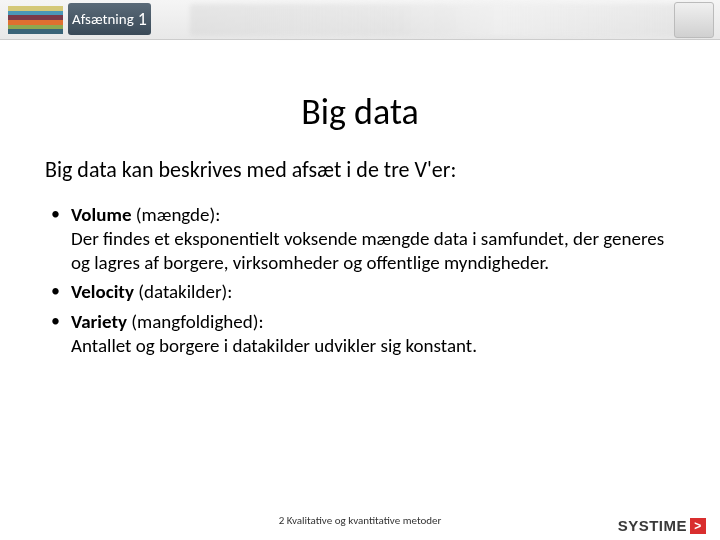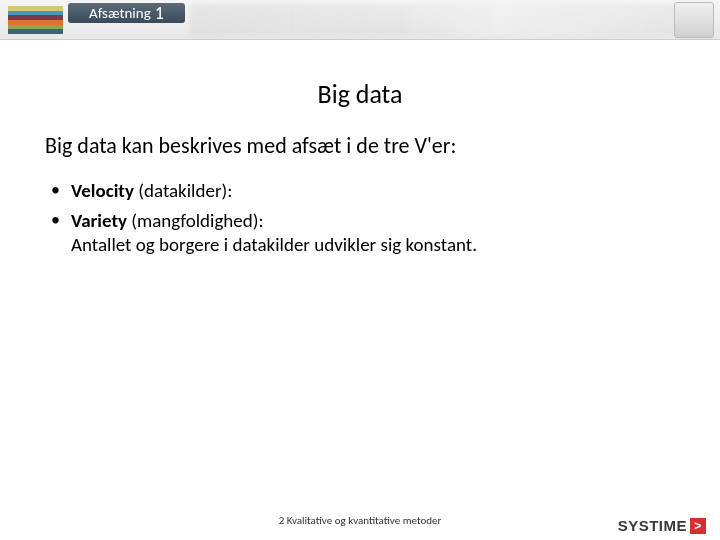--- a/index.html
+++ b/index.html
@@ -33,24 +33,24 @@
   .s1 { background: #d4c878; }
   .s2 { background: #4a98b8; }
   .s3 { background: #7a3a4a; }
   .s4 { background: #e07030; }
   .s5 { background: #8fa850; }
   .s6 { background: #3a6478; }
   .header-tab {
     position: absolute;
     left: 68px;
     top: 3px;
-    height: 20px;
+    height: 32px;
     background: linear-gradient(to bottom, #5a6a78 0%, #3a4a58 100%);
     border-radius: 3px;
-    padding: 0 21px;
+    padding: 0 4px;
     display: flex;
     align-items: center;
     color: #fff;
     font-size: 15px;
   }
   .header-tab .num {
     font-weight: 300;
     font-size: 18px;
     margin-left: 4px;
   }
@@ -77,24 +77,24 @@
     height: 36px;
     background: linear-gradient(to bottom, #f0f0f0, #d0d0d0);
     border: 1px solid #bbb;
     border-radius: 3px;
   }
   .content {
     padding: 20px 45px 0 45px;
   }
   .title {
     text-align: center;
-    font-size: 26px;
+    font-size: 36px;
     font-weight: 400;
     color: #000;
-    margin-top: 18px;
+    margin-top: 30px;
     margin-bottom: 22px;
   }
   .intro {
     font-size: 22px;
     color: #000;
     margin-bottom: 20px;
   }
   ul.bullets {
     list-style: none;
     padding-left: 26px;
@@ -174,20 +174,25 @@
   </div>
   <div class="header-blur"></div>
   <div class="header-right"></div>
 </div>
 
 <div class="content">
   <h1 class="title">Big data</h1>
   <p class="intro">Big data kan beskrives med afsæt i de tre V'er:</p>
   <ul class="bullets">
     <li>
+      <span class="term">Volume</span>
+      <span>(mængde):</span><br>
+      <span>Der findes et eksponentielt voksende mængde data i samfundet, der generes og lagres af borgere, virksomheder og offentlige myndigheder.</span>
+    </li>
+    <li>
       <span class="term">Velocity</span>
       <span>(datakilder):</span><br>
     </li>
     <li>
       <span class="term">Variety</span>
       <span>(mangfoldighed):</span><br>
       <span>Antallet og borgere i datakilder udvikler sig konstant.</span>
     </li>
   </ul>
 </div>

